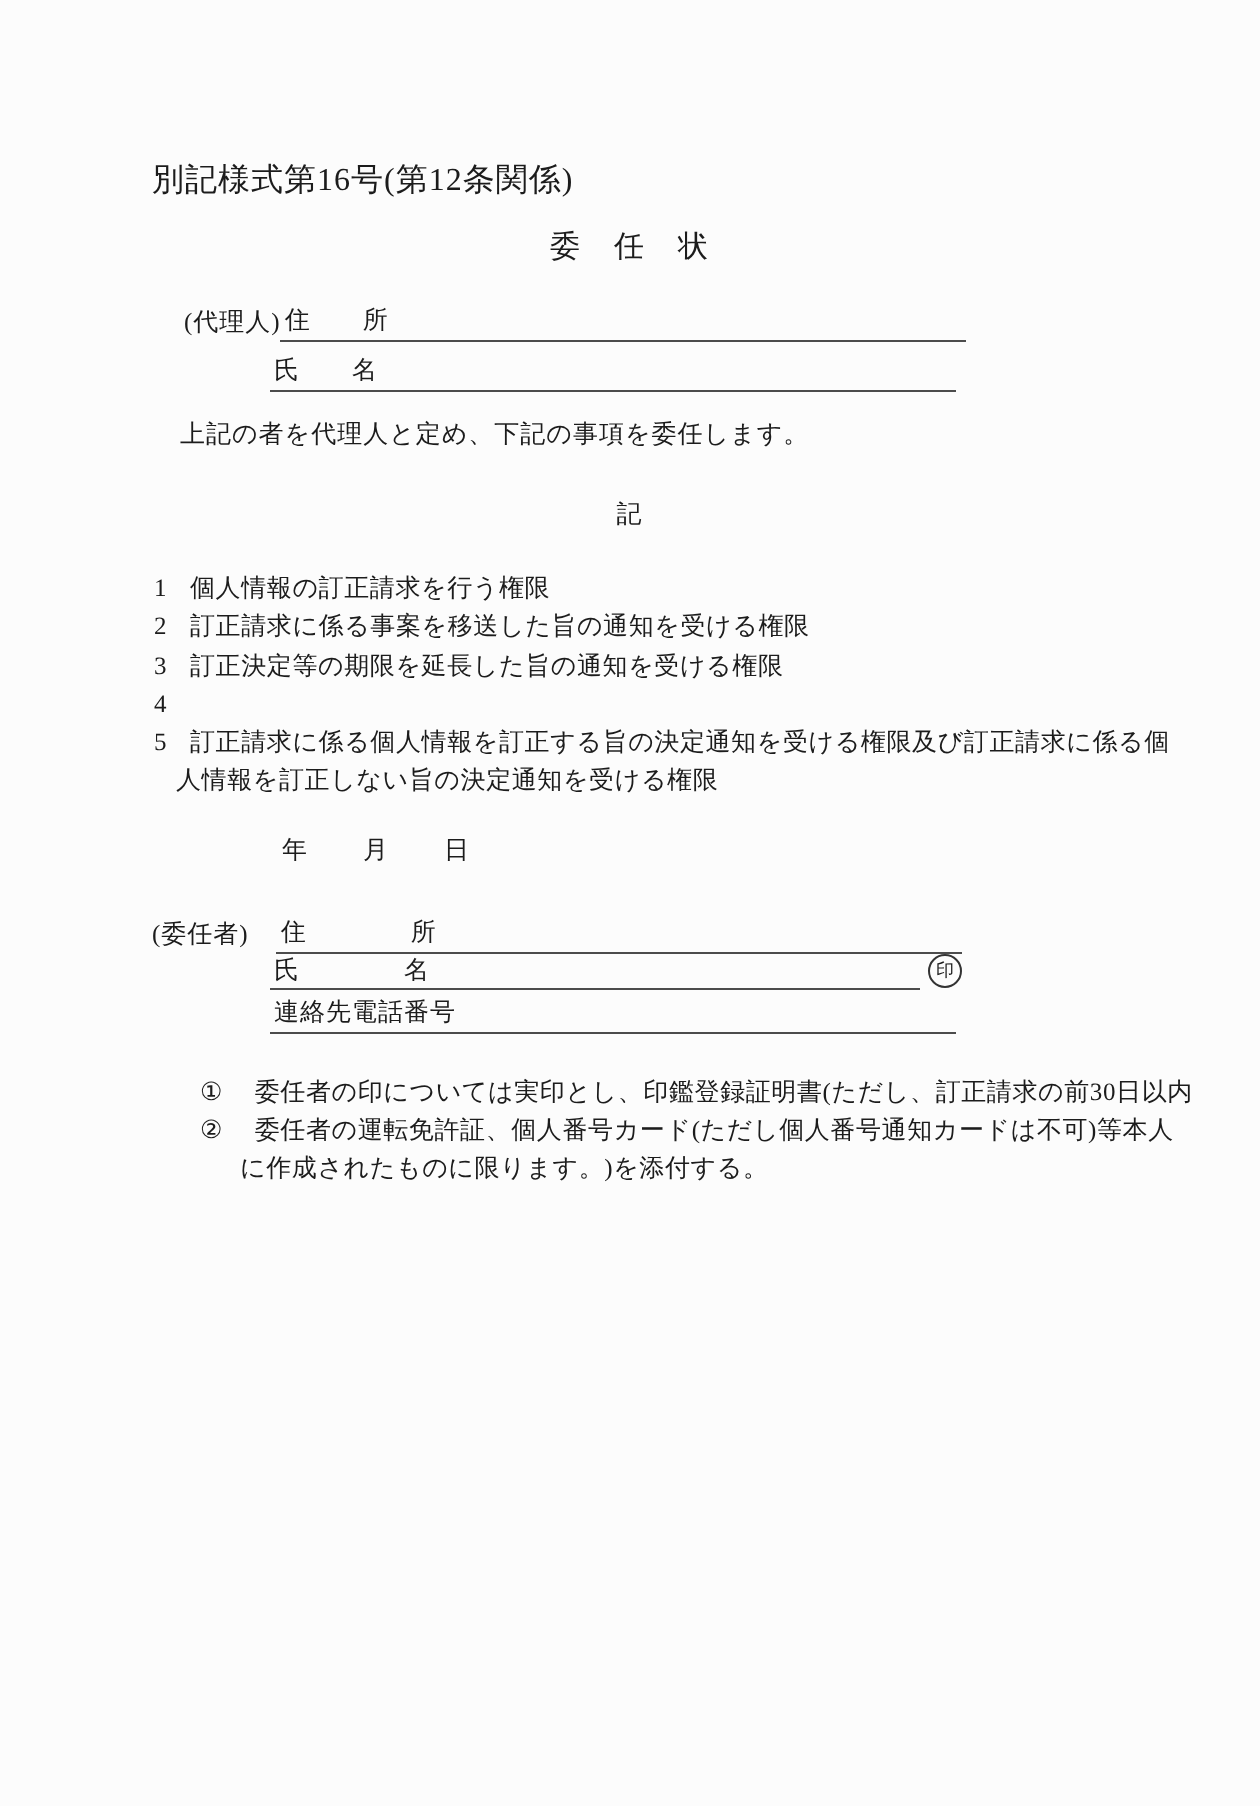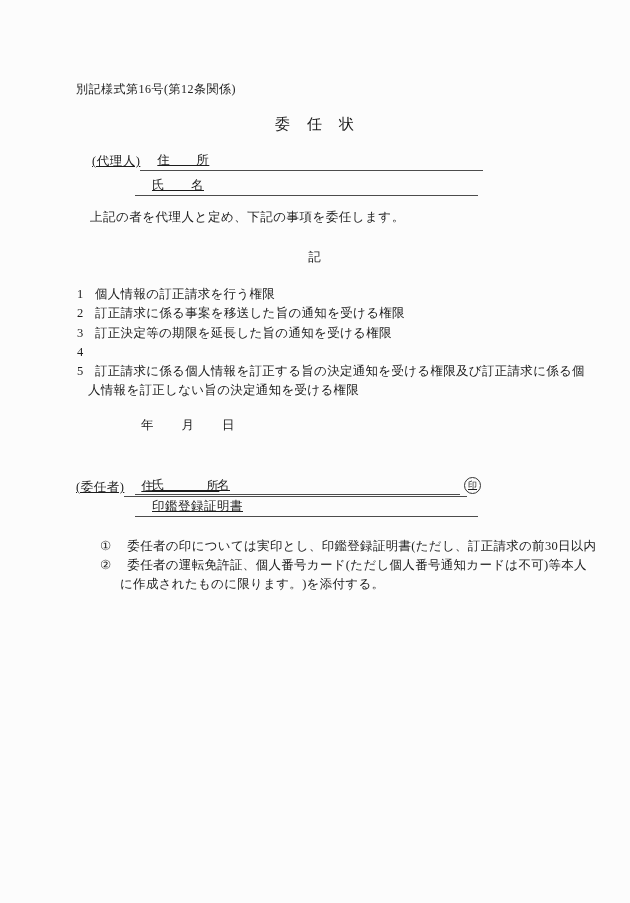--- a/index.html
+++ b/index.html
@@ -14,54 +14,54 @@
     margin: 0 auto;
     background: #fcfcfc;
     font-family: "Liberation Serif", "DejaVu Serif", serif;
     color: #1c1c1c;
     font-size: 12.5px;
     line-height: 1;
     overflow: hidden;
   }
   .abs { position: absolute; white-space: nowrap; }
 
-  .doc-header { left: 76px; top: 83px; font-size: 12px; letter-spacing: 0.5px; }
+  .doc-header { left: 76px; top: 83px; font-size: 16px; letter-spacing: 0.5px; }
 
   .doc-title {
     left: 0; top: 117px; width: 100%;
     text-align: center; font-size: 15px; letter-spacing: 1px;
   }
 
   
-  .fill-row { display: flex; align-items: flex-end; text-decoration: underline; }
+  .fill-row { display: flex; align-items: flex-end; }
   .prefix { display: inline-block; letter-spacing: 0.5px; padding-bottom: 3px; }
   .field-line {
     display: inline-block;
     border-bottom: 1px solid #4c4c4c;
-    padding: 0 0 3px 17px;
+    padding: 0 0 3px 2px;
     box-sizing: border-box;
     letter-spacing: 0.5px;
   }
   .agent-address-row { left: 92px; top: 154px; }
   .agent-address-row .field-line, .agent-name-row .field-line { width: 343px; }
   .agent-name-row  { left: 135px; top: 179px; }
 
   .declaration { left: 90px; top: 211px; letter-spacing: 0.5px; }
 
   .list-heading { left: 0; top: 251px; width: 100%; text-align: center; letter-spacing: 1px; }
 
   .delegated-list { left: 77px; top: 285px; }
   .delegated-list .item { display: flex; line-height: 19.3px; }
   .delegated-list .num { width: 18px; }
   .delegated-list .item-text { letter-spacing: 0.3px; }
   .delegated-list .item-wrap { line-height: 19.3px; margin-left: 11px; letter-spacing: 0.3px; }
 
   .date-line { left: 141px; top: 419px; letter-spacing: 1px; }
 
-  .principal-address-row { left: 76px; top: 480px; }
+  .principal-address-row { left: 76px; top: 460px; gap: 14px; }
   .principal-address-row .field-line { width: 343px; }
   .principal-name-row { left: 135px; top: 477px; }
   .principal-name-row .field-line { width: 325px; }
   .principal-phone-row { left: 135px; top: 500px; }
   .principal-phone-row .field-line { width: 343px; }
 
   .seal {
     display: inline-flex; align-items: center; justify-content: center;
     width: 15px; height: 15px;
     border: 1px solid #333; border-radius: 50%;
@@ -124,21 +124,21 @@
 
   <div class="abs fill-row principal-address-row">
     <span class="prefix">(委任者)</span>
     <span class="field-line">住　　　　所</span>
   </div>
   <div class="abs fill-row principal-name-row">
     <span class="field-line">氏　　　　名</span>
     <span class="seal">印</span>
   </div>
   <div class="abs fill-row principal-phone-row">
-    <span class="field-line">印鑑登録証明書</span>
+    <span class="field-line">連絡先電話番号</span>
   </div>
 
   <div class="abs notes">
     <div class="line note-first">
       <span>①</span>
       <span class="note-text">委任者の印については実印とし、印鑑登録証明書(ただし、訂正請求の前30日以内</span>
     </div>
     <div class="line note-first">
       <span>②</span>
       <span class="note-text">委任者の運転免許証、個人番号カード(ただし個人番号通知カードは不可)等本人</span>

